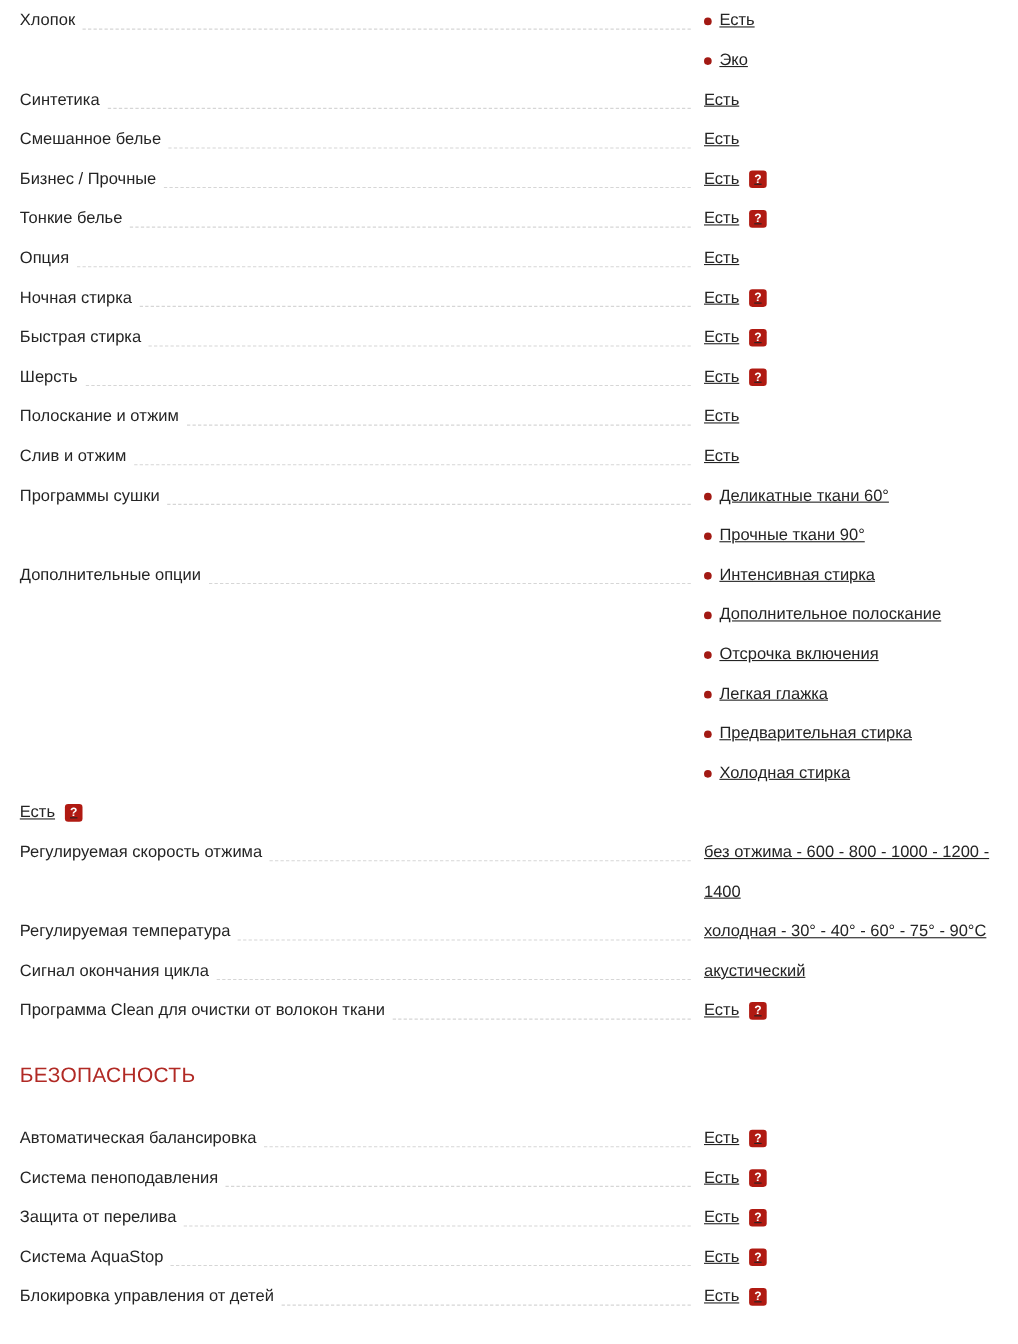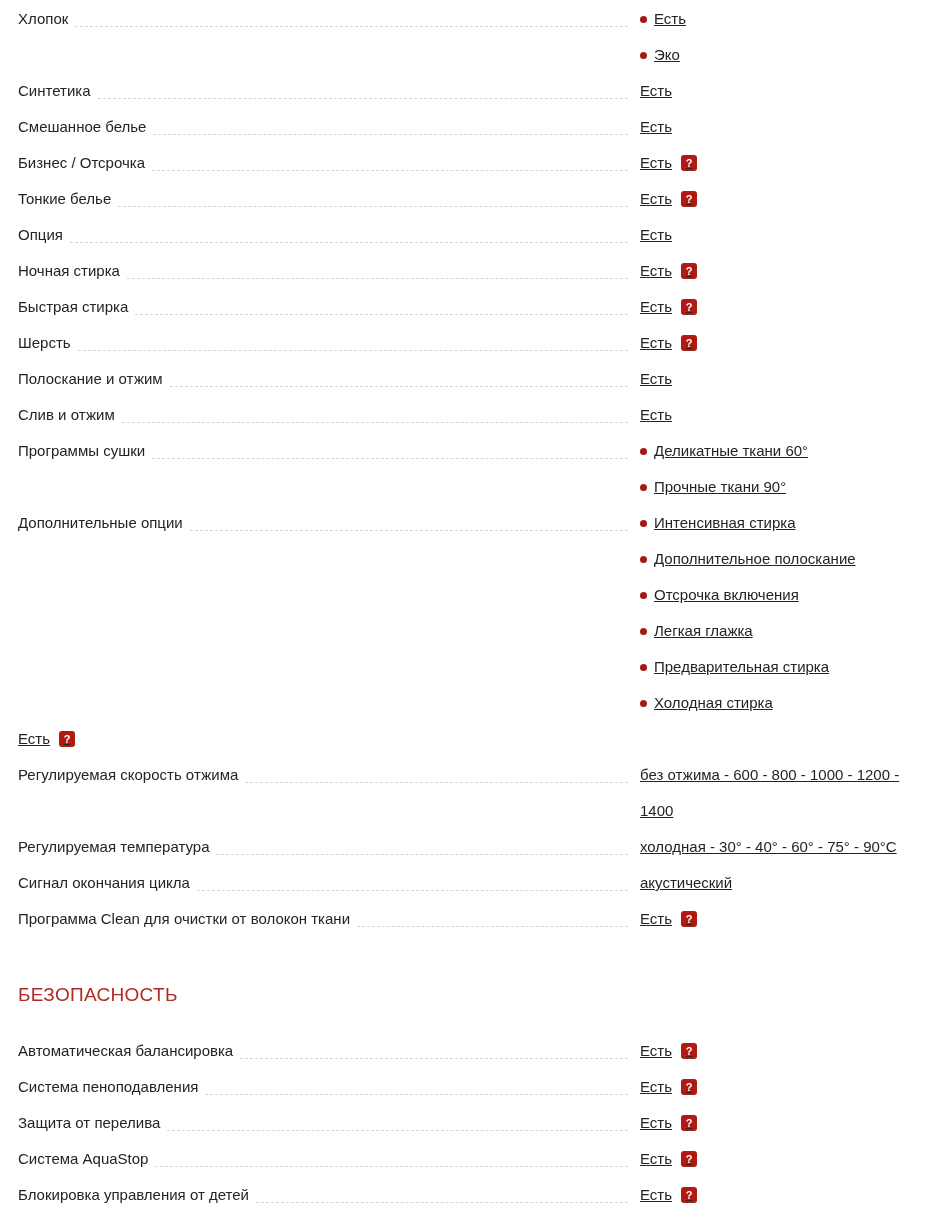--- a/index.html
+++ b/index.html
@@ -74,21 +74,21 @@
     line-height: 16px;
     text-align: center;
     margin: 10px 0 0 9px;
     cursor: pointer;
   }
   .section-title {
     color: #b12a25;
     font-size: 19px;
     font-weight: normal;
     line-height: 24px;
-    margin: 46px 0 26px 0;
+    margin: 30px 0 26px 0;
     letter-spacing: 0.3px;
   }
 </style>
 </head>
 <body>
 
 <div id="specs">
     <div class="spec-row">
     <div class="spec-label">
       <span class="label-text">Хлопок</span>
@@ -122,21 +122,21 @@
       <span class="leader"></span>
     </div>
     <div class="spec-values">
         <div class="value-line">
           <span class="value-text">Есть</span>
         </div>
       </div>
   </div>
     <div class="spec-row">
     <div class="spec-label">
-      <span class="label-text">Бизнес / Отсрочка</span>
+      <span class="label-text">Бизнес / Прочные</span>
       <span class="leader"></span>
     </div>
     <div class="spec-values">
         <div class="value-line">
           <span class="value-text">Есть</span>
           <span class="help-badge">?</span>
         </div>
       </div>
   </div>
     <div class="spec-row">

